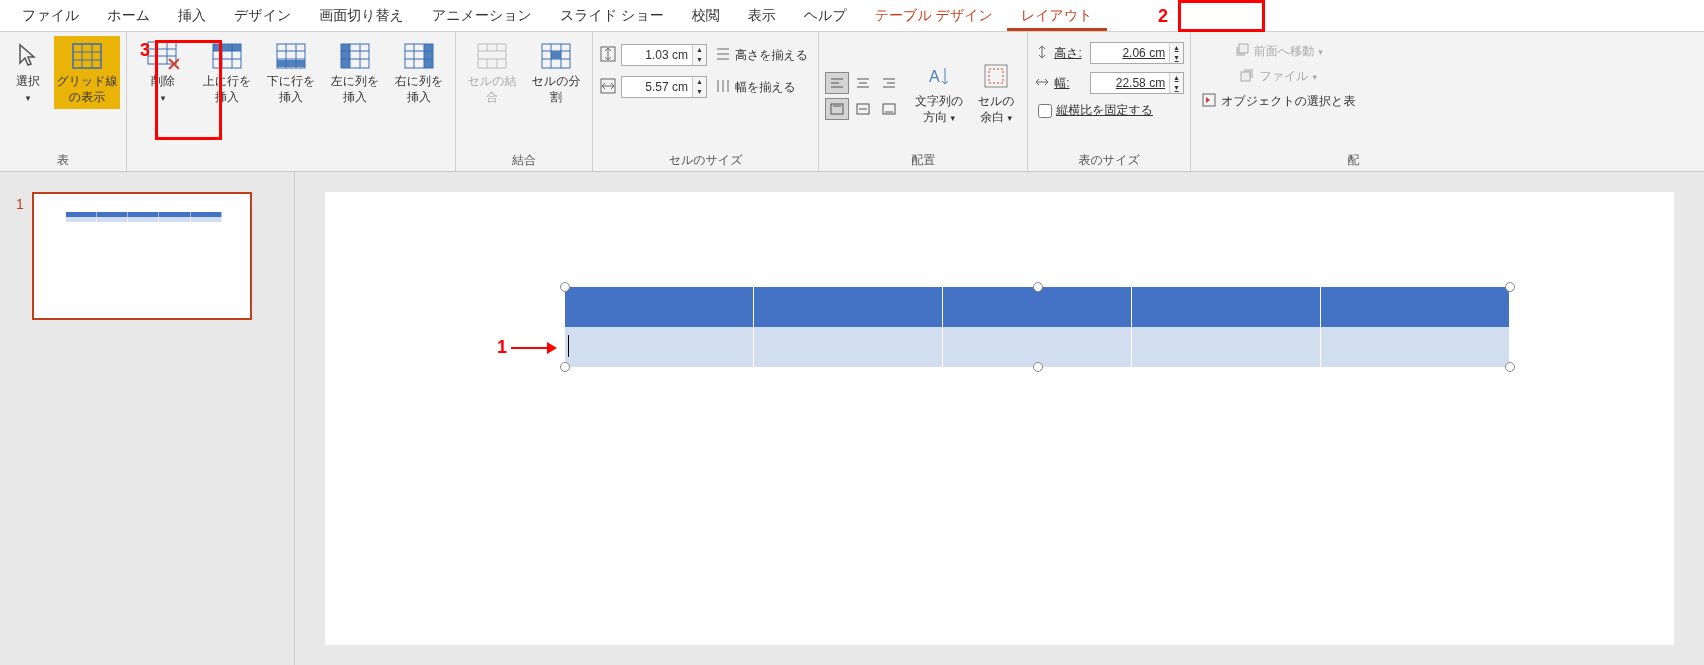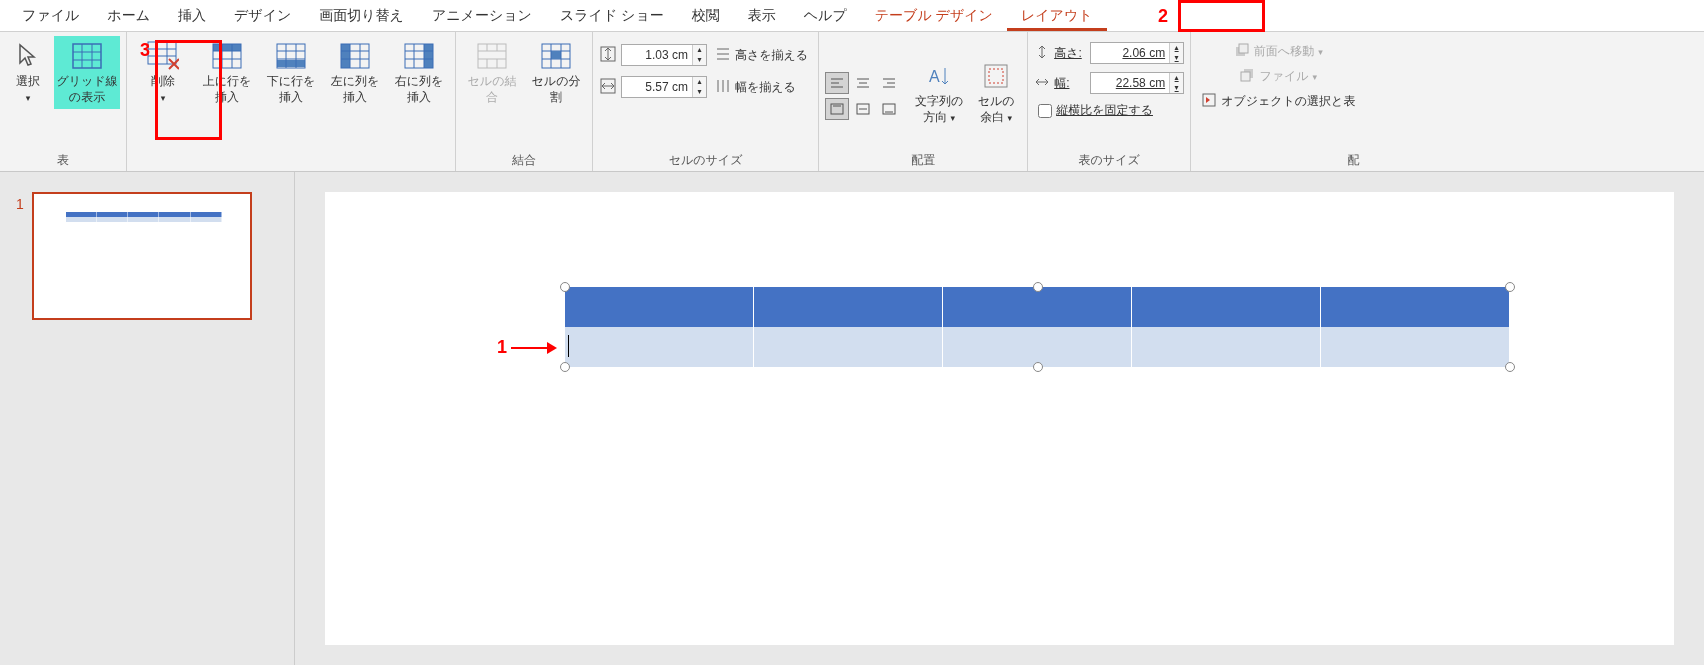--- a/index.html
+++ b/index.html
@@ -11,21 +11,21 @@
   .menu-item.context { color: #c43e1c; }
   .menu-item.active { color: #c43e1c; border-bottom: 3px solid #c43e1c; padding-bottom: 3px; }
   
   
   .ribbon { display: flex; background: #f3f3f3; border-bottom: 1px solid #c8c8c8; height: 140px; }
   .ribbon-group { display: flex; flex-direction: column; border-right: 1px solid #d0d0d0; padding: 4px 6px 2px 6px; }
   .ribbon-group-content { display: flex; flex: 1; align-items: flex-start; gap: 4px; }
   .ribbon-group-label { text-align: center; font-size: 12px; color: #555; padding-top: 2px; }
   
   .big-btn { display: flex; flex-direction: column; align-items: center; justify-content: flex-start; width: 60px; padding: 4px 2px; cursor: pointer; text-align: center; gap: 2px; }
-  .big-btn.selected { background: #5eead4; }
+  .big-btn.selected { background: #eab308; }
   .big-btn-label { font-size: 12px; line-height: 1.3; }
   .big-btn.disabled { color: #aaa; }
   
   .icon-box { width: 32px; height: 32px; display: flex; align-items: center; justify-content: center; }
   
   .small-row { display: flex; align-items: center; gap: 4px; height: 26px; }
   .spinner-box { display: flex; align-items: center; border: 1px solid #aaa; background: #fff; height: 22px; }
   .spinner-value { width: 70px; text-align: right; padding-right: 4px; font-size: 12px; }
   .spinner-arrows { display: flex; flex-direction: column; width: 14px; }
   .spinner-arrows div { height: 10px; font-size: 8px; text-align: center; line-height: 10px; border-left: 1px solid #ccc; cursor: pointer; background: #f5f5f5;}

